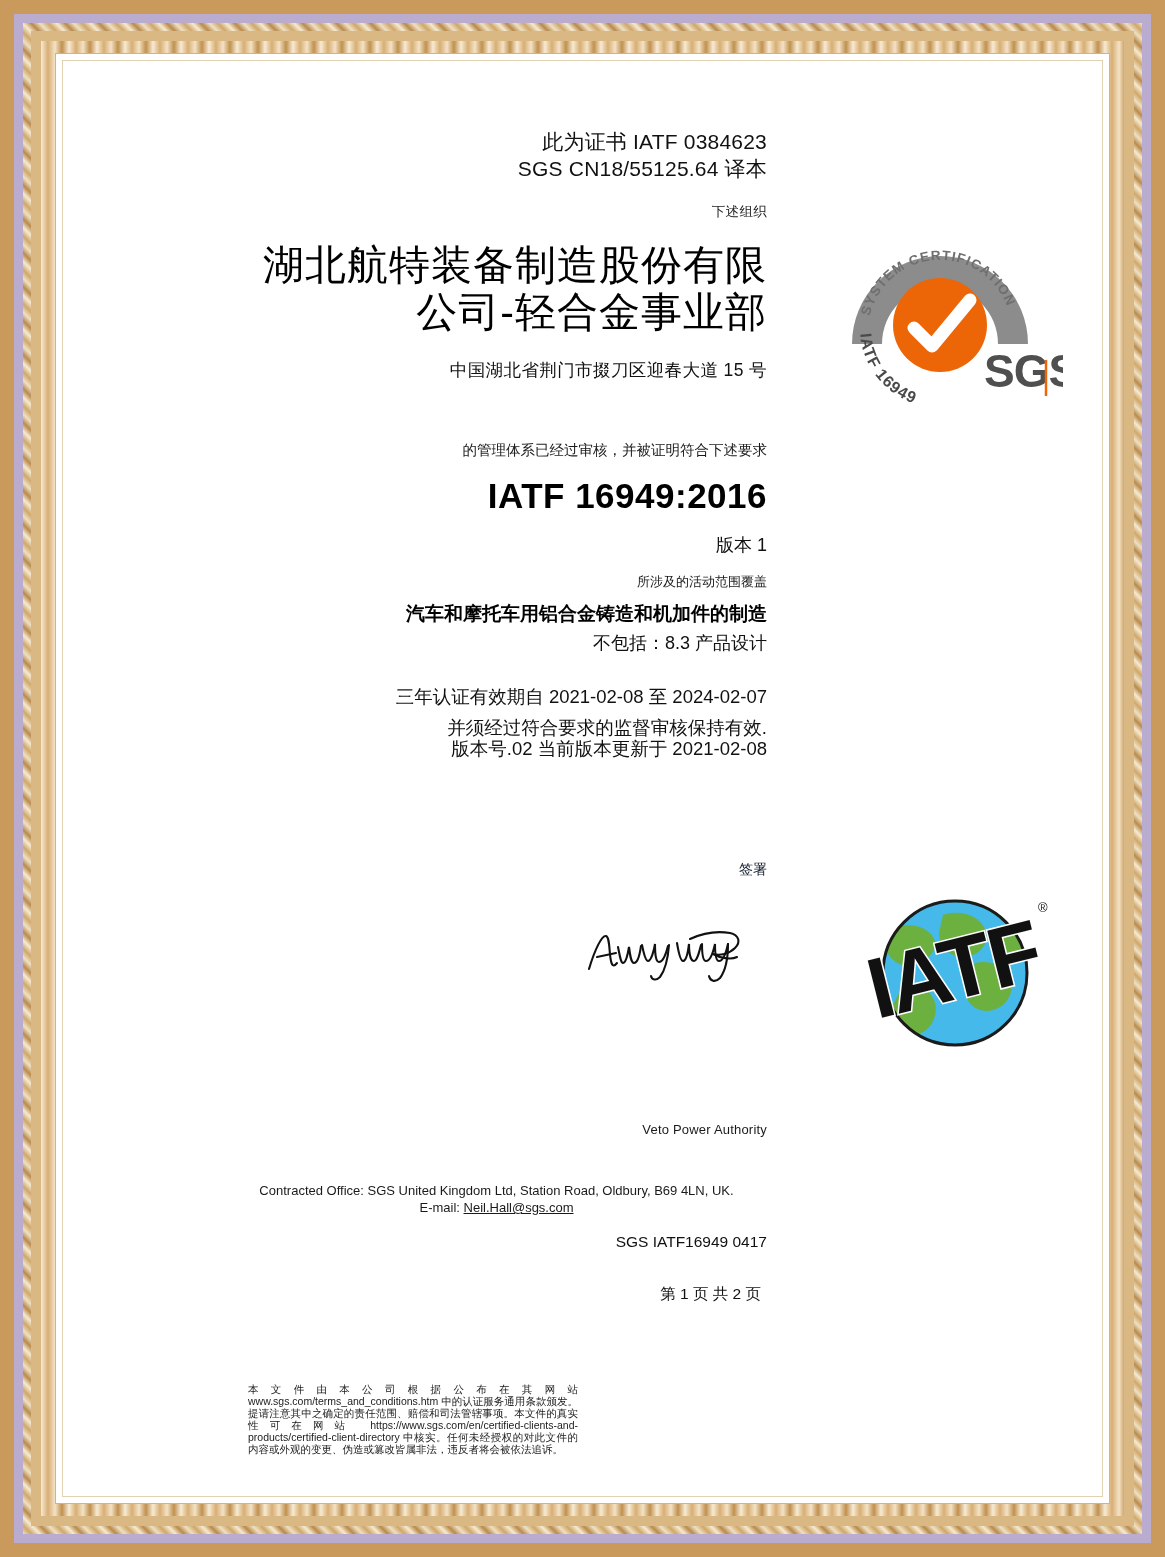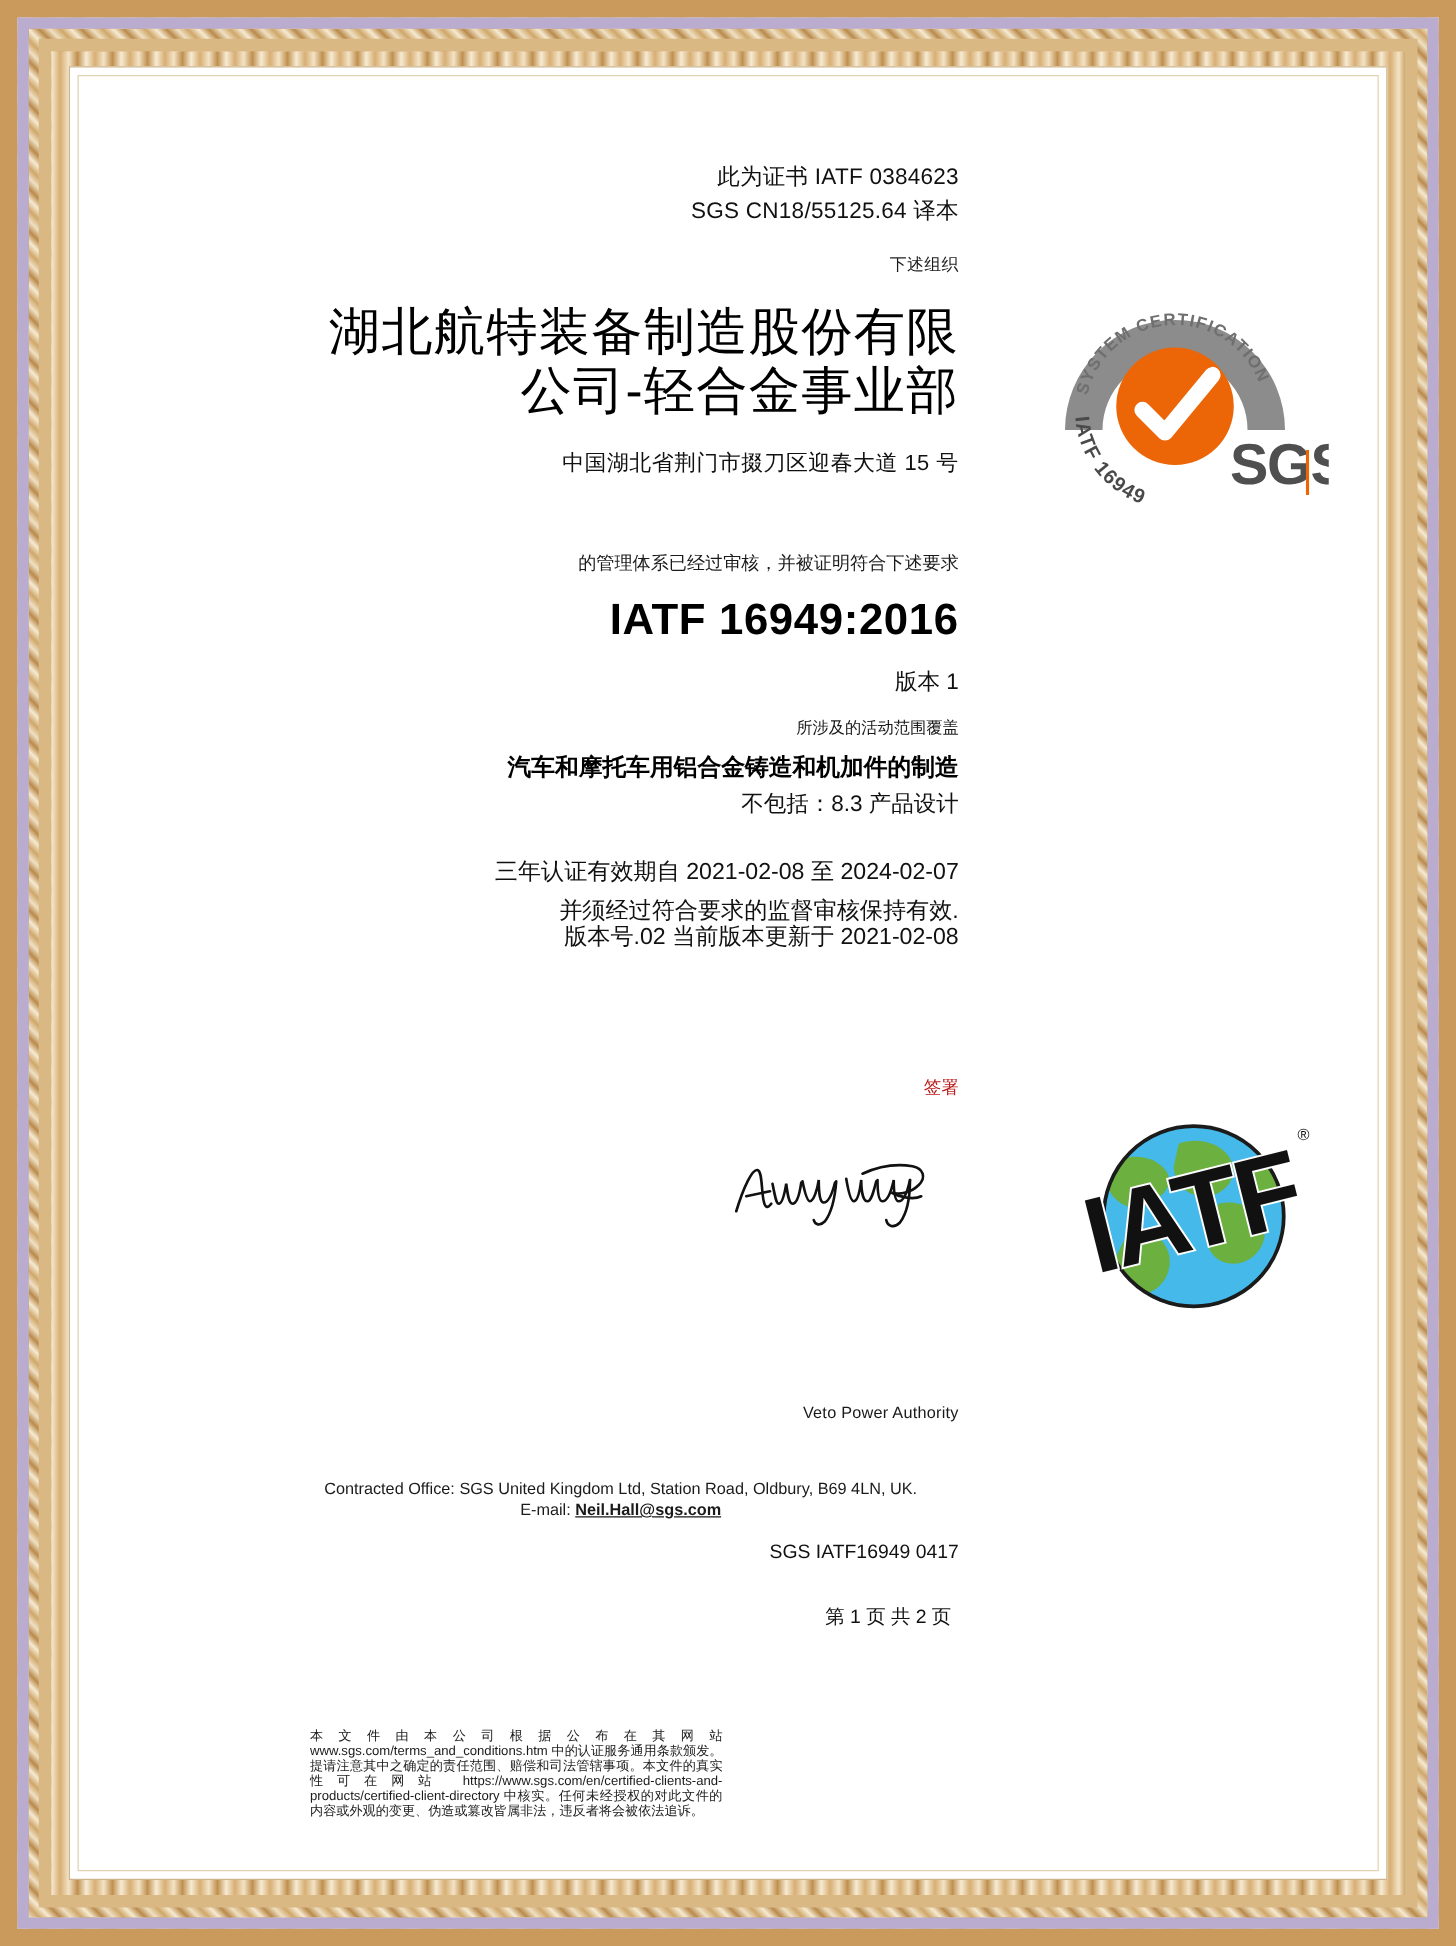--- a/index.html
+++ b/index.html
@@ -71,21 +71,21 @@
     position: absolute;
     left: 0; top: 0;
     width: 1165px; height: 1557px;
   }
   .ta-r { text-align: right; }
   .ta-c { text-align: center; }
 
   .blk { position: absolute; color: #1a1a1a; }
 
   .ref-line {
-    font-size: 18px;
+    font-size: 21px;
     letter-spacing: .2px;
     line-height: 27px;
     color: #111;
   }
   .small-label {
     font-size: 13.5px;
     color: #1a1a1a;
     letter-spacing: .3px;
   }
   .org-name {
@@ -127,36 +127,35 @@
     font-size: 18px;
     color: #111;
   }
   .validity {
     font-size: 18.5px;
     line-height: 31px;
     color: #111;
   }
   .signed-label {
     font-size: 14px;
-    color: #b91c1c;
+    color: #0f172a;
   }
   .veto {
     font-size: 13px;
     color: #1a1a1a;
     letter-spacing: .2px;
   }
   .office {
     font-size: 13px;
     line-height: 20px;
     color: #1a1a1a;
   }
   .office a {
     color: #1a1a1a;
     text-decoration: underline;
-    font-weight: bold;
   }
   .certno {
     font-size: 15.5px;
     color: #111;
     line-height: 25px;
   }
   .footnote {
     font-size: 10.5px;
     line-height: 12px;
     color: #1b1b1b;

